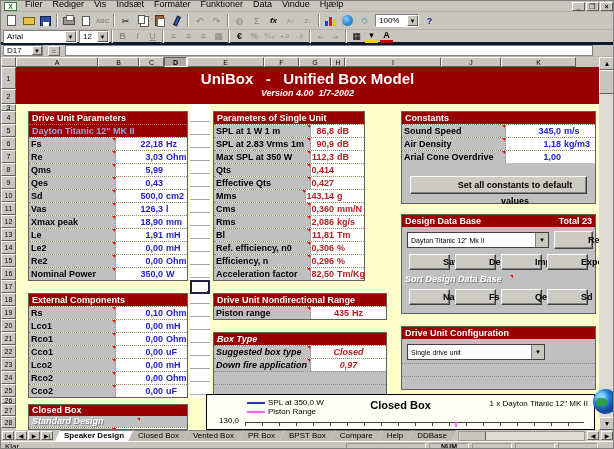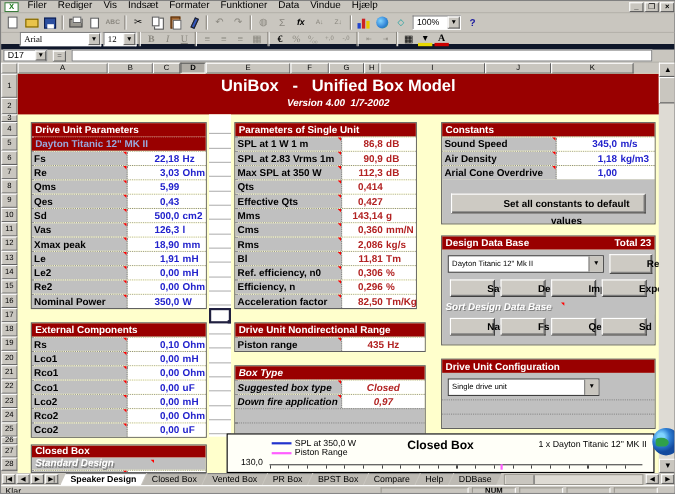--- a/index.html
+++ b/index.html
@@ -14,21 +14,21 @@
 
   
   .menubar{left:0;top:0;width:614px;height:11px;display:flex;align-items:center;font-size:9px;background:#C9C6BF;border-bottom:1px solid #B5B2AB;}
   .appicon{width:13px;height:9px;margin:0 3px;background:#FFF;border:1px solid #3A7A3A;color:#1E7A1E;font-weight:bold;font-size:7px;line-height:7px;text-align:center;}
   .menuitem{padding:0 5px;height:14px;line-height:11px;color:#000;}
   .winbtns{margin-left:auto;display:flex;gap:1px;padding-right:2px;}
   .winbtn{width:13px;height:9px;background:#C9C6BF;font-size:7px;line-height:7px;text-align:center;font-weight:bold;color:#000;}
 
   
   .tbar{left:0;top:11px;width:614px;height:18px;display:flex;align-items:center;padding-left:2px;border-bottom:1px solid #B5B2AB;}
-  .tbar2{left:0;top:29px;width:614px;height:15px;display:flex;align-items:center;padding-left:17px;border-bottom:5px solid #0f172a;font-family:Liberation Serif, serif;}
+  .tbar2{left:0;top:29px;width:614px;height:15px;display:flex;align-items:center;padding-left:2px;border-bottom:3px solid #0f172a;}
   .tico{width:15px;height:14px;margin:0 1px;position:relative;display:flex;align-items:center;justify-content:center;font-size:9px;}
   .tsep{width:2px;height:13px;margin:0 2px;border-left:1px solid #8A877F;border-right:1px solid #FFF;}
   .gray{color:#8A877F;}
   .page{width:9px;height:11px;background:#FFF;border:1px solid #5A5A5A;}
   .folder{width:12px;height:8px;background:#E8C34A;border:1px solid #7A6200;}
   .floppy{width:11px;height:10px;background:#2C4FA0;border:1px solid #102050;}
   .floppy:after{content:"";position:absolute;left:5px;bottom:2px;width:6px;height:4px;background:#FFF;}
   .printer{width:12px;height:8px;background:#9A978F;border:1px solid #4A4A4A;}
   .printer:after{content:"";position:absolute;left:5px;top:1px;width:6px;height:4px;background:#FFF;border:1px solid #666;}
   .copyic{width:7px;height:9px;background:#FFF;border:1px solid #5A5A5A;box-shadow:3px 2px 0 #FFF,3px 2px 0 1px #5A5A5A;margin-left:-3px;margin-top:-2px;}
@@ -372,21 +372,21 @@
           <div class="row">
             <div class="lbl w88">Nominal Power</div>
             <div class="val">
               <span class="num">350,0</span>
               <span class="unit u24">W</span>
             </div>
           </div>
         </div>
     </div>
 
-    <div class="sec red" style="left:197px;top:44px;width:166px;">
+    <div class="sec red" style="left:197px;top:44px;width:152px;">
       <div class="sechdr">Parameters of Single Unit</div>
       <div>
 
       <div class="row">
             <div class="lbl w98">SPL at 1 W 1 m</div>
             <div class="val">
               <span class="num">86,8</span>
               <span class="unit u30">dB</span>
             </div>
           </div>

